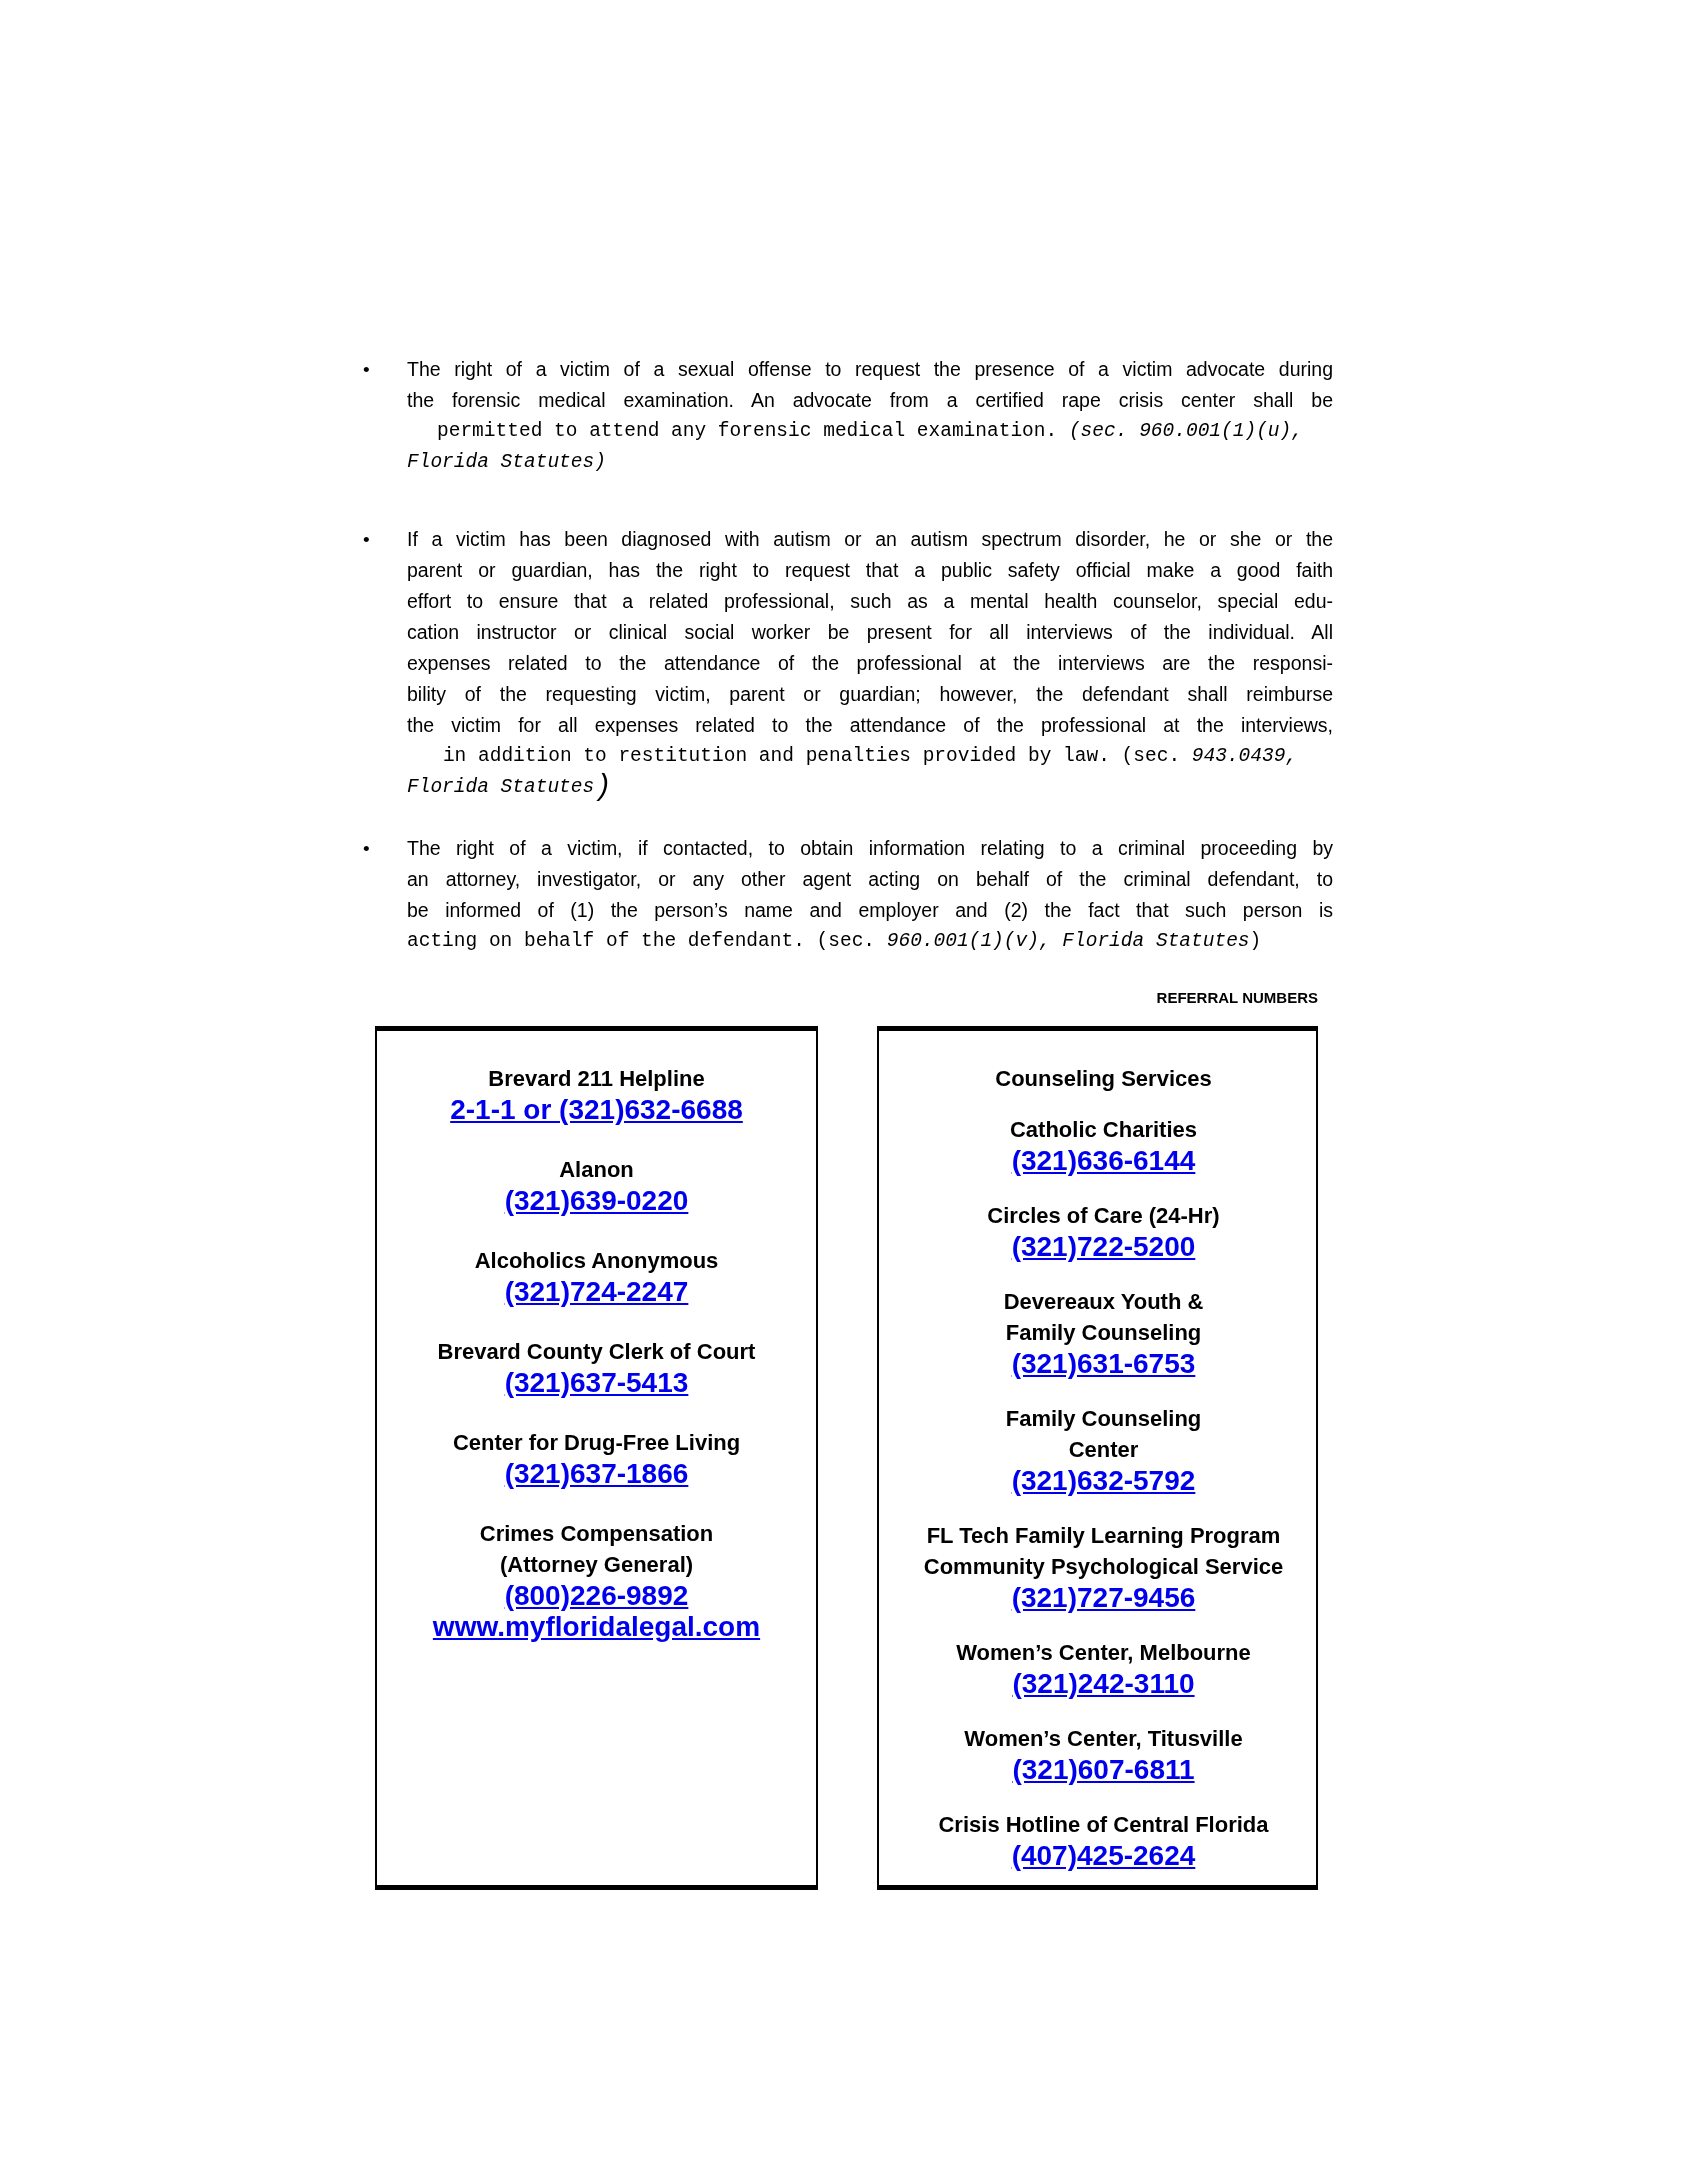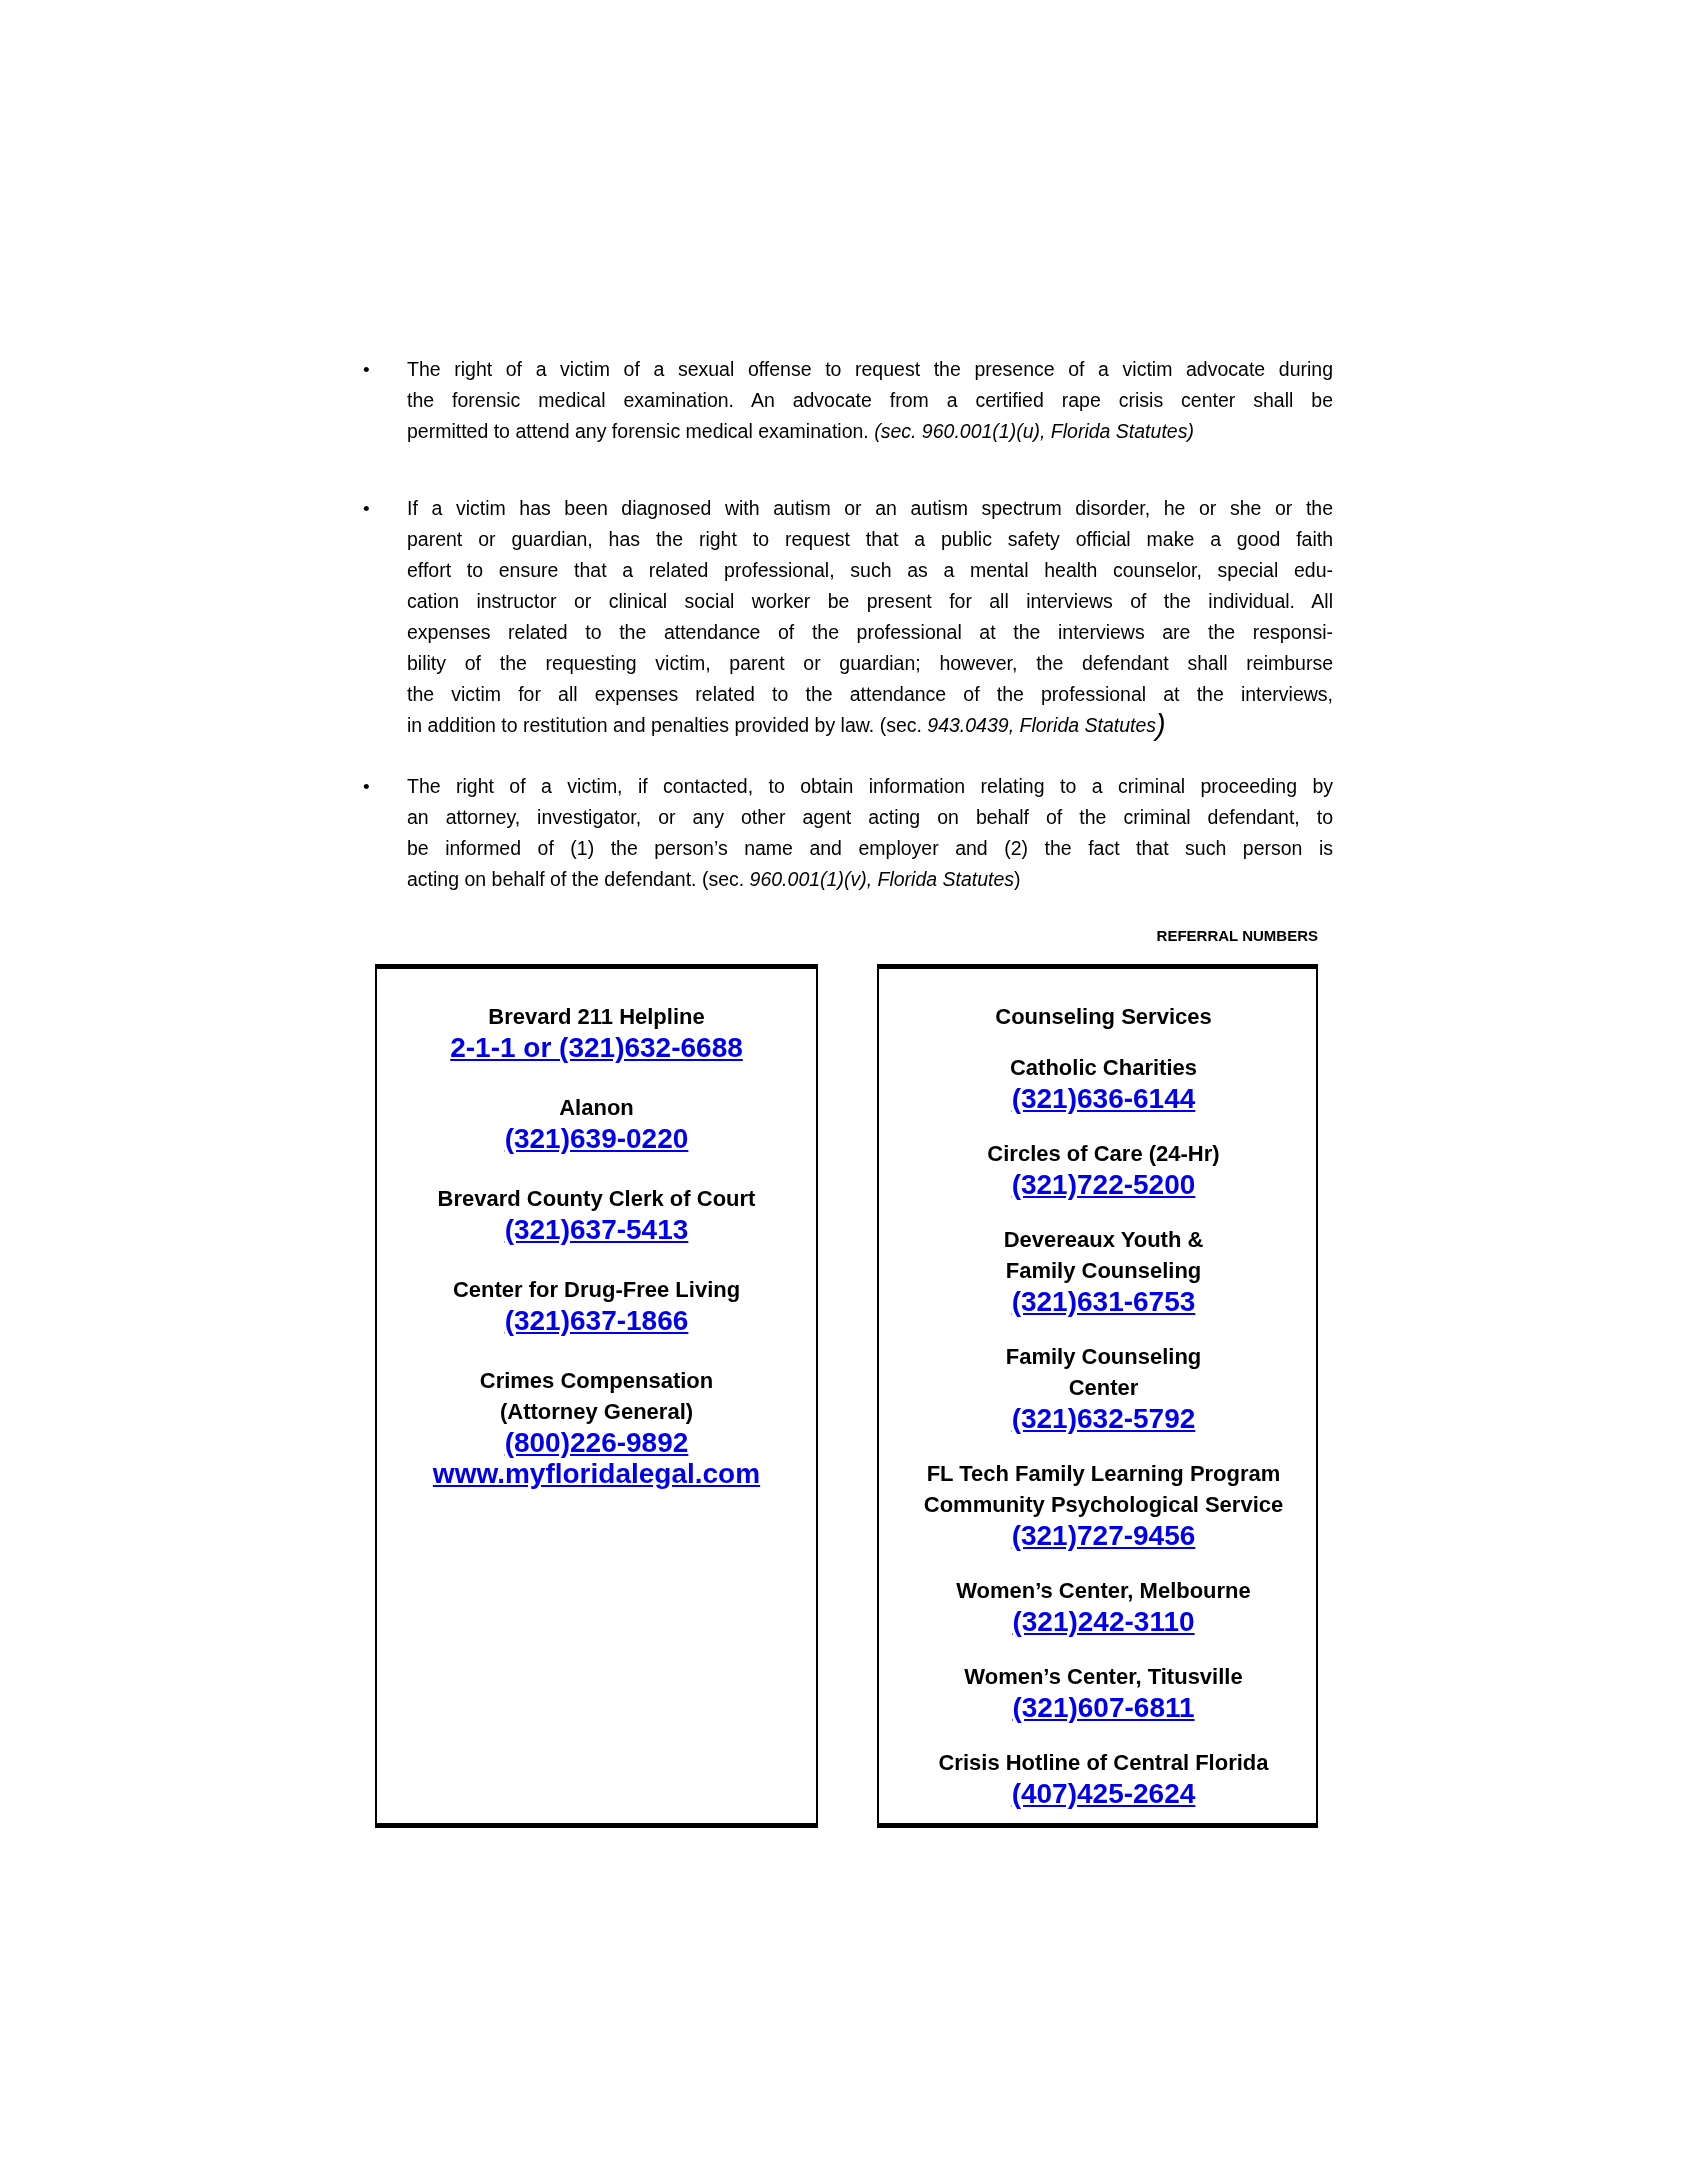--- a/index.html
+++ b/index.html
@@ -22,21 +22,21 @@
   .marker {
     flex:0 0 44px;
     font-size:19px; line-height:31px;
   }
   .btext { flex:1; min-width:0; }
   .line {
     font-size:19.5px; line-height:31px;
     text-align:justify; text-align-last:justify;
     white-space:normal;
   }
-  .line.final { text-align:right; text-align-last:left; }
+  .line.final { text-align:center; text-align-last:left;font-family:Liberation Mono, monospace; }
   .seg-i { font-style:italic; }
   .seg-big { font-style:italic; font-size:29px; line-height:1; vertical-align:-2.6px; }
   
   .referral { margin-left:12px; width:943px; }
   .referral-heading {
     margin:0 0 13.2px 0;
     font-size:15px; line-height:31px; font-weight:bold;
     text-align:right;
   }
   .boxes { display:flex; justify-content:space-between; align-items:center; }
@@ -103,20 +103,24 @@
       <div class="refbox left" id="left-box">
           <div class="entry">
             <div class="org">Brevard 211 Helpline</div>
             <div class="phone">2-1-1 or (321)632-6688</div>
           </div>
           <div class="entry">
             <div class="org">Alanon</div>
             <div class="phone">(321)639-0220</div>
           </div>
           <div class="entry">
+            <div class="org">Alcoholics Anonymous</div>
+            <div class="phone">(321)724-2247</div>
+          </div>
+          <div class="entry">
             <div class="org">Brevard County Clerk of Court</div>
             <div class="phone">(321)637-5413</div>
           </div>
           <div class="entry">
             <div class="org">Center for Drug-Free Living</div>
             <div class="phone">(321)637-1866</div>
           </div>
           <div class="entry">
             <div class="org">Crimes Compensation</div>
             <div class="org">(Attorney General)</div>

